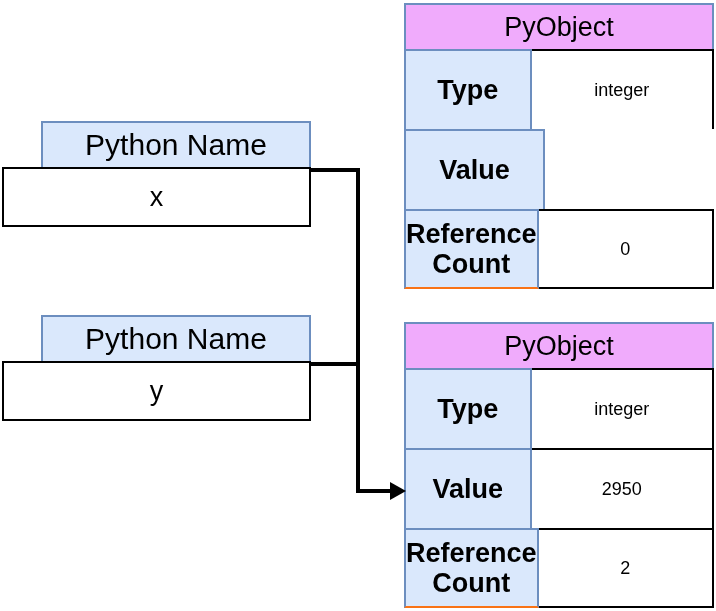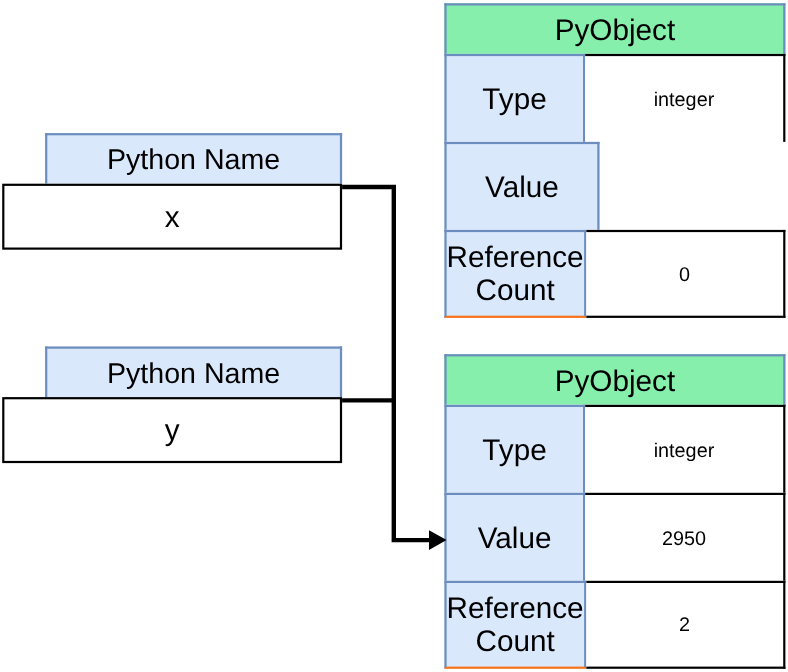--- a/index.html
+++ b/index.html
@@ -31,21 +31,21 @@
   }
   .nb-header {
     box-sizing: border-box;
     height: 46px;
     background: #dae8fc;
     border: 2px solid #6c8ebf;
     border-bottom: none;
     display: flex;
     align-items: center;
     justify-content: center;
-    font-size: 26px;
+    font-size: 30px;
     margin-left: 39px;
   }
   .nb-cell {
     box-sizing: border-box;
     height: 60px;
     background: #ffffff;
     border: 2px solid #000000;
     display: flex;
     align-items: center;
     justify-content: center;
@@ -53,21 +53,21 @@
   }
   
   .pyobj {
     position: absolute;
     z-index: 2;
     width: 310px;
   }
   .po-title {
     box-sizing: border-box;
     height: 46px;
-    background: #86efac;
+    background: #f0abfc;
     border: 2px solid #6c8ebf;
     border-bottom: none;
     display: flex;
     align-items: center;
     justify-content: center;
     font-size: 27px;
   }
   .po-row {
     display: flex;
   }
@@ -75,21 +75,21 @@
     box-sizing: border-box;
     width: 141px;
     height: 80px;
     background: #dae8fc;
     border: 2px solid #6c8ebf;
     border-bottom: none;
     display: flex;
     align-items: center;
     justify-content: center;
     text-align: center;
-    font-weight: normal;
+    font-weight: bold;
     font-size: 27px;
     line-height: 1.12;
   }
   .po-value {
     box-sizing: border-box;
     width: 202px;
     height: 80px;
     background: #ffffff;
     border: 2px solid #000000;
     border-left: none;

